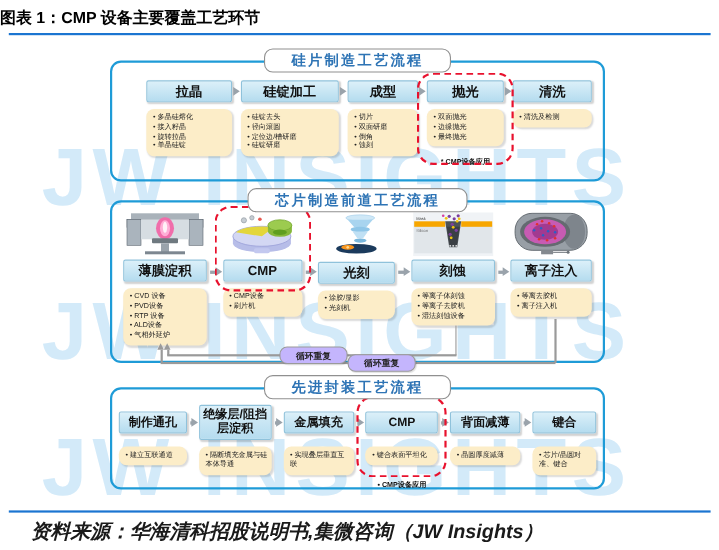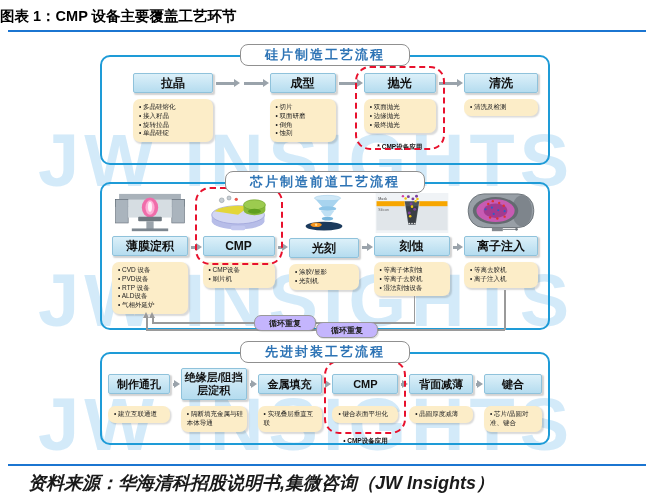--- a/index.html
+++ b/index.html
@@ -76,20 +76,29 @@
       <div class="col" style="width:80px">
         <div class="step">拉晶</div>
         <div class="sub">
           <div class="it">多晶硅熔化</div>
           <div class="it">接入籽晶</div>
           <div class="it">旋转拉晶</div>
           <div class="it">单晶硅锭</div>
         </div>
       </div>
       <div class="arrow"></div>
+      <div class="col" style="width:92px">
+        <div class="step">硅锭加工</div>
+        <div class="sub">
+          <div class="it">硅锭去头</div>
+          <div class="it">径向滚圆</div>
+          <div class="it">定位边/槽研磨</div>
+          <div class="it">硅锭研磨</div>
+        </div>
+      </div>
       <div class="arrow"></div>
       <div class="col" style="width:66px">
         <div class="step">成型</div>
         <div class="sub">
           <div class="it">切片</div>
           <div class="it">双面研磨</div>
           <div class="it">倒角</div>
           <div class="it">蚀刻</div>
         </div>
       </div>

